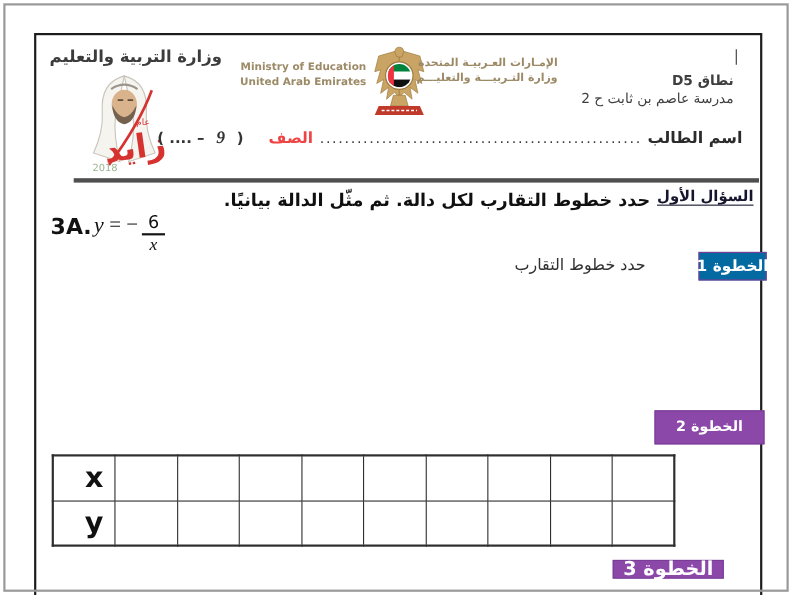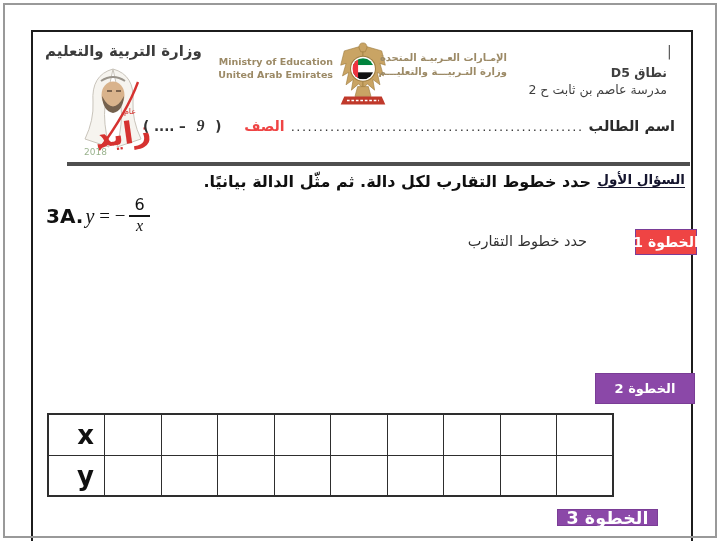--- a/index.html
+++ b/index.html
@@ -30,21 +30,21 @@
   .class-group .grade{font-family:"Liberation Serif",serif;font-style:italic;font-weight:bold;font-size:16px;padding:0 6px;}
   .class-group .cdots{letter-spacing:1px;}
   .class-group .class-word{margin-left:18px;font-size:14px;color:#ef4444;}
   .name-dots{flex:1;overflow:hidden;white-space:nowrap;font-size:13px;color:#3a3a3a;letter-spacing:1.5px;margin:0 6px;}
   .name-label{font-weight:bold;font-size:14.5px;color:#2b2b2b;white-space:nowrap;}
   .separator{left:34px;top:130px;width:623px;height:3.5px;background:#4f4f4f;}
   
   .sual-heading{right:6px;top:139px;font-size:13.5px;font-weight:bold;color:#15152e;
     direction:rtl;text-decoration:underline;text-underline-offset:3px;white-space:nowrap;text-align:center;}
   .question-text{right:100px;top:140px;font-size:16px;font-weight:bold;color:#101010;direction:rtl;white-space:nowrap;}
-  .equation{left:13px;top:162px;height:44px;display:flex;align-items:center;}
+  .equation{left:13px;top:162px;height:44px;display:flex;}
   .eq-label{font-weight:bold;font-size:20px;color:#111;}
   .eq-y{font-family:"Liberation Serif",serif;font-style:italic;font-size:20px;color:#111;margin-left:2px;}
   .eq-rel{font-family:"Liberation Serif",serif;font-size:19px;color:#111;margin:0 4px 0 5px;}
   .frac{display:inline-flex;flex-direction:column;align-items:center;line-height:1.05;}
   .frac .num{font-size:16px;color:#111;padding:0 5px 1px;border-bottom:2px solid #161616;}
   .frac .den{font-family:"Liberation Serif",serif;font-style:italic;font-size:16px;color:#111;padding-top:1px;}
   
   .badge{background:#8b48a8;color:#fff;font-weight:bold;direction:rtl;
     display:flex;align-items:center;justify-content:center;white-space:nowrap;
     border:1px solid #7a3d96;box-sizing:border-box;}
@@ -144,21 +144,21 @@
   <div class="abs equation">
     <span class="eq-label">3A.</span>
     <span class="eq-y">y</span>
     <span class="eq-rel">= −</span>
     <span class="frac">
       <span class="num">6</span>
       <span class="den">x</span>
     </span>
   </div>
 
-  <div class="abs badge step1-badge" style="background: #ef4444;">الخطوة 1</div>
+  <div class="abs badge step1-badge" style="background: #0369a1;">الخطوة 1</div>
   <div class="abs step1-text">حدد خطوط التقارب</div>
 
   <div class="abs badge step2-badge" style="background: rgb(139, 72, 168);">الخطوة 2</div>
 
   <table class="abs values-table">
     <tbody>
         <tr>
           <td class="row-label">x</td>
           <td></td>
           <td></td>

